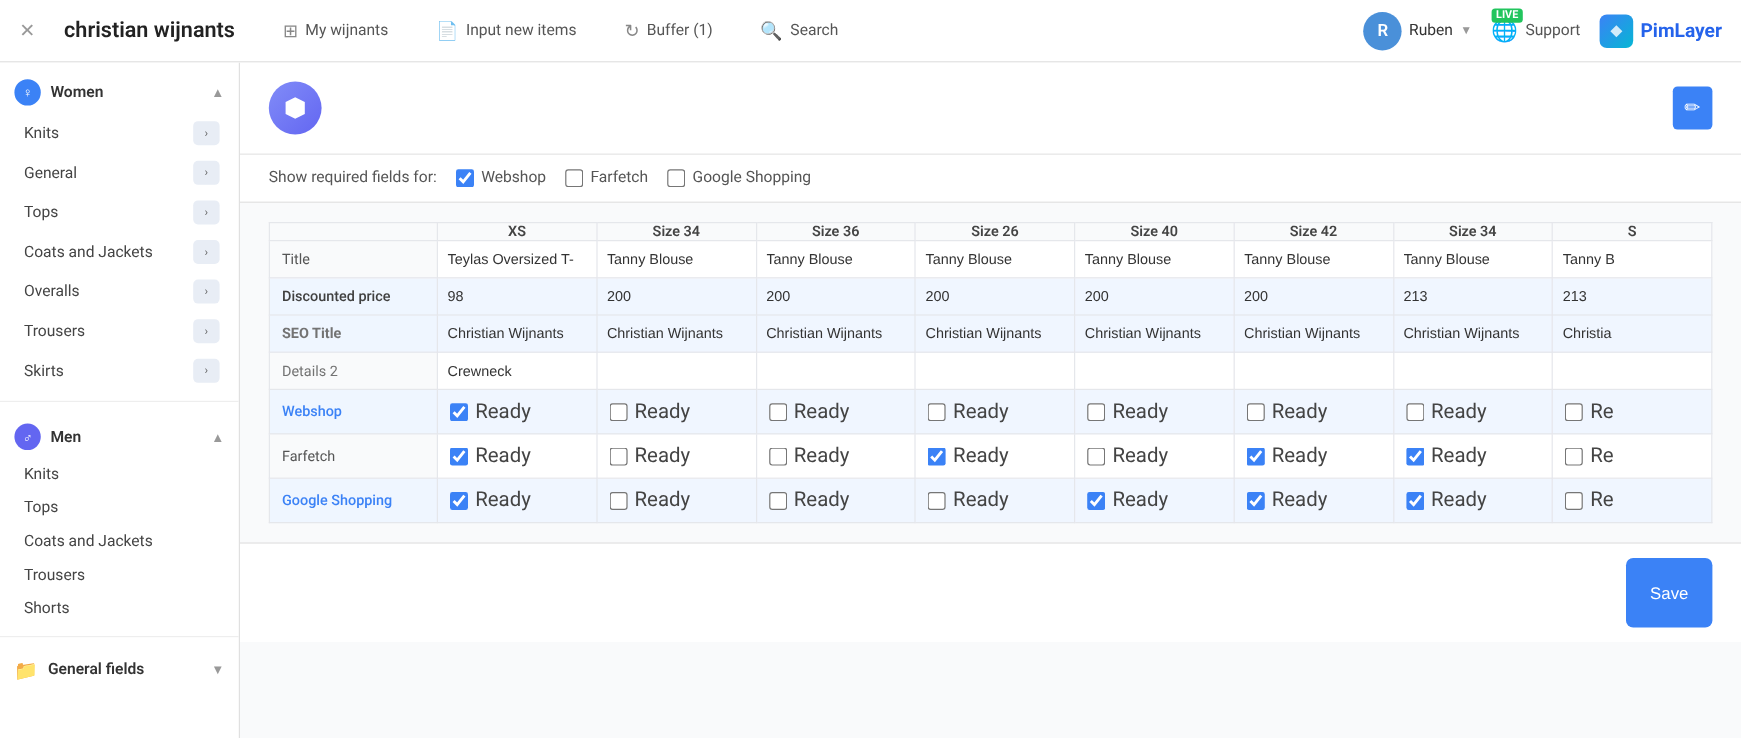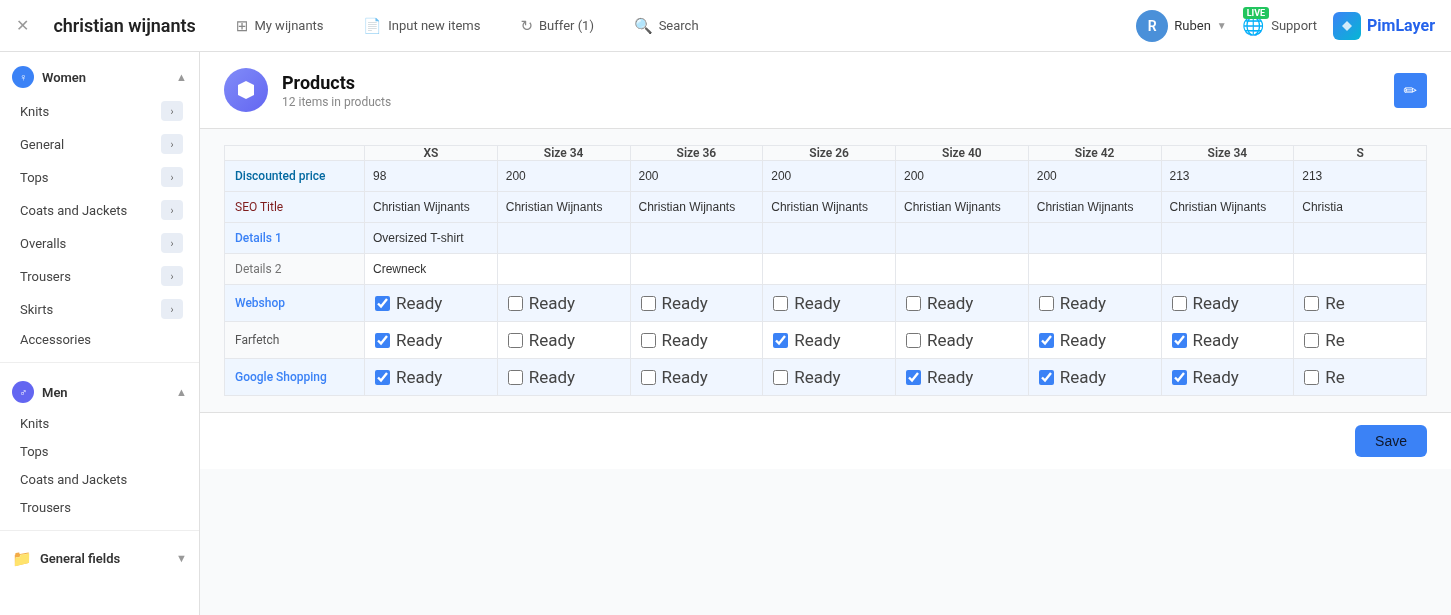--- a/index.html
+++ b/index.html
@@ -53,21 +53,21 @@
     .table-wrapper { overflow: auto; padding: 16px 24px; }
     .product-table { border-collapse: collapse; min-width: 900px; }
     .product-table th, .product-table td { border: 1px solid #e5e7eb; padding: 0; }
     .col-label { width: 140px; background: #f9fafb; }
     .col-header { text-align: center; font-size: 12px; font-weight: 600; color: #444; padding: 10px 8px; background: #f9fafb; min-width: 130px; }
     .cell-input { width: 100%; border: none; outline: none; padding: 7px 8px; font-size: 12px; color: #333; background: transparent; }
     .ready-cell { display: flex; align-items: center; gap: 6px; padding: 8px 10px; }
     .ready-cell input[type=checkbox] { width: 15px; height: 15px; cursor: pointer; accent-color: #3b82f6; }
     .ready-label { font-size: 17px; color: #444; }
     .save-row { display: flex; justify-content: flex-end; padding: 12px 24px; background: #fff; border-top: 1px solid #e0e0e0; }
-    .save-btn { background: #3b82f6; color: #0f172a; border: none; padding: 8px 20px; border-radius: 6px; cursor: pointer; font-size: 14px; font-weight: 500; }
+    .save-btn { background: #3b82f6; color: #ffffff; border: none; padding: 21px 20px; border-radius: 6px; cursor: pointer; font-size: 14px; font-weight: 500; }
 
     .table-row-highlight td { background: #f0f6ff; }
     .table-row-alt td { background: #fff; }
   </style>
 </head>
 <body>
 
 <div class="topnav">
   <span class="close-btn">✕</span>
   <span class="app-title">christian wijnants</span>
@@ -145,23 +145,20 @@
         <div class="sidebar-item-arrow">›</div>
       </div>
       <div class="sidebar-item">
         <span class="sidebar-item-label">Trousers</span>
         <div class="sidebar-item-arrow">›</div>
       </div>
       <div class="sidebar-item">
         <span class="sidebar-item-label">Skirts</span>
         <div class="sidebar-item-arrow">›</div>
       </div>
-      <div class="sidebar-item">
-        <span class="sidebar-item-label">Accessories</span>
-      </div>
     </div>
 
     <div class="sidebar-divider"></div>
 
     <div class="sidebar-section">
       <div class="sidebar-section-header">
         <div class="section-icon" style="background:#6366f1;">♂</div>
         <span>Men</span>
         <span class="sidebar-chevron">▲</span>
       </div>
@@ -170,20 +167,23 @@
       </div>
       <div class="sidebar-item">
         <span class="sidebar-item-label">Tops</span>
       </div>
       <div class="sidebar-item">
         <span class="sidebar-item-label">Coats and Jackets</span>
       </div>
       <div class="sidebar-item">
         <span class="sidebar-item-label">Trousers</span>
       </div>
+      <div class="sidebar-item">
+        <span class="sidebar-item-label">Shorts</span>
+      </div>
     </div>
 
     <div class="sidebar-divider"></div>
 
     <div class="sidebar-section">
       <div class="sidebar-section-header">
         <span style="margin-right:8px;font-size:16px;">📁</span>
         <span>General fields</span>
         <span class="sidebar-chevron">▼</span>
       </div>
@@ -191,81 +191,92 @@
   </div>
 
   <div class="content">
 
     <div class="products-header">
       <div class="products-avatar">
         <svg width="24" height="24" viewBox="0 0 24 24" fill="white">
             <path d="M20 7L12 3 4 7v10l8 4 8-4V7z"></path>
           </svg>
       </div>
-      <div>
-        <div class="products-title">Products</div>
-        <div class="products-subtitle">12 items in products</div>
-      </div>
       <button class="edit-btn" style="margin-left:auto;background:#3b82f6;padding:8px 10px;font-size:16px;">✏</button>
     </div>
 
+    <div class="req-fields-row">
+      <span>Show required fields for:</span>
+      <label>
+        <input type="checkbox" checked="" style="">
+        <span>Webshop</span>
+      </label>
+      <label>
+        <input type="checkbox" style="">
+        <span>Farfetch</span>
+      </label>
+      <label>
+        <input type="checkbox" style="">
+        <span>Google Shopping</span>
+      </label>
+    </div>
 
     <div class="table-wrapper">
       <table class="product-table">
         <thead>
           <tr>
             <th class="col-label" style="background:#f9fafb;border:1px solid #e5e7eb;"></th>
             <th class="col-header">XS</th>
             <th class="col-header">Size 34</th>
             <th class="col-header">Size 36</th>
             <th class="col-header">Size 26</th>
             <th class="col-header">Size 40</th>
             <th class="col-header">Size 42</th>
             <th class="col-header">Size 34</th>
             <th class="col-header">S</th>
           </tr>
         </thead>
         <tbody>
 
+          <tr class="table-row-alt">
+            <td style="padding:8px 10px;font-size:12px;color:#555;background:#f9fafb;">Title</td>
+            <td><input class="cell-input" value="Teylas Oversized T-" style=""></td>
+            <td><input class="cell-input" value="Tanny Blouse" style=""></td>
+            <td><input class="cell-input" value="Tanny Blouse" style=""></td>
+            <td><input class="cell-input" value="Tanny Blouse" style=""></td>
+            <td><input class="cell-input" value="Tanny Blouse" style=""></td>
+            <td><input class="cell-input" value="Tanny Blouse" style=""></td>
+            <td><input class="cell-input" value="Tanny Blouse" style=""></td>
+            <td><input class="cell-input" value="Tanny B" style=""></td>
+          </tr>
 
           <tr class="table-row-highlight">
-            <td style="padding:8px 10px;font-size:12px;color:#0369a1;background:#eff6ff;font-weight:500;">Discounted price</td>
+            <td style="padding:8px 10px;font-size:12px;color:#404040;background:#eff6ff;font-weight:500;">Discounted price</td>
             <td><input class="cell-input" value="98" style=""></td>
             <td><input class="cell-input" value="200" style=""></td>
             <td><input class="cell-input" value="200" style=""></td>
             <td><input class="cell-input" value="200" style=""></td>
             <td><input class="cell-input" value="200" style=""></td>
             <td><input class="cell-input" value="200" style=""></td>
             <td><input class="cell-input" value="213" style=""></td>
             <td><input class="cell-input" value="213" style=""></td>
           </tr>
 
           <tr class="table-row-highlight">
-            <td style="padding:8px 10px;font-size:12px;color:#7f1d1d;background:#eff6ff;font-weight:400;">SEO Title</td>
+            <td style="padding:8px 10px;font-size:12px;color:#737373;background:#eff6ff;font-weight:700;">SEO Title</td>
             <td><input class="cell-input" value="Christian Wijnants" style=""></td>
             <td><input class="cell-input" value="Christian Wijnants" style=""></td>
             <td><input class="cell-input" value="Christian Wijnants" style=""></td>
             <td><input class="cell-input" value="Christian Wijnants" style=""></td>
             <td><input class="cell-input" value="Christian Wijnants" style=""></td>
             <td><input class="cell-input" value="Christian Wijnants" style=""></td>
             <td><input class="cell-input" value="Christian Wijnants" style=""></td>
             <td><input class="cell-input" value="Christia" style=""></td>
           </tr>
 
-          <tr class="table-row-highlight">
-            <td style="padding:8px 10px;font-size:12px;color:#3b82f6;background:#eff6ff;font-weight:500;">Details 1</td>
-            <td><input class="cell-input" value="Oversized T-shirt" style=""></td>
-            <td><input class="cell-input" value="" style=""></td>
-            <td><input class="cell-input" value="" style=""></td>
-            <td><input class="cell-input" value="" style=""></td>
-            <td><input class="cell-input" value="" style=""></td>
-            <td><input class="cell-input" value="" style=""></td>
-            <td><input class="cell-input" value="" style=""></td>
-            <td><input class="cell-input" value="" style=""></td>
-          </tr>
 
           <tr class="table-row-alt">
             <td style="padding:8px 10px;font-size:12px;color:#737373;background:#f9fafb;">Details 2</td>
             <td><input class="cell-input" value="Crewneck" style=""></td>
             <td><input class="cell-input" value="" style=""></td>
             <td><input class="cell-input" value="" style=""></td>
             <td><input class="cell-input" value="" style=""></td>
             <td><input class="cell-input" value="" style=""></td>
             <td><input class="cell-input" value="" style=""></td>
             <td><input class="cell-input" value="" style=""></td>

